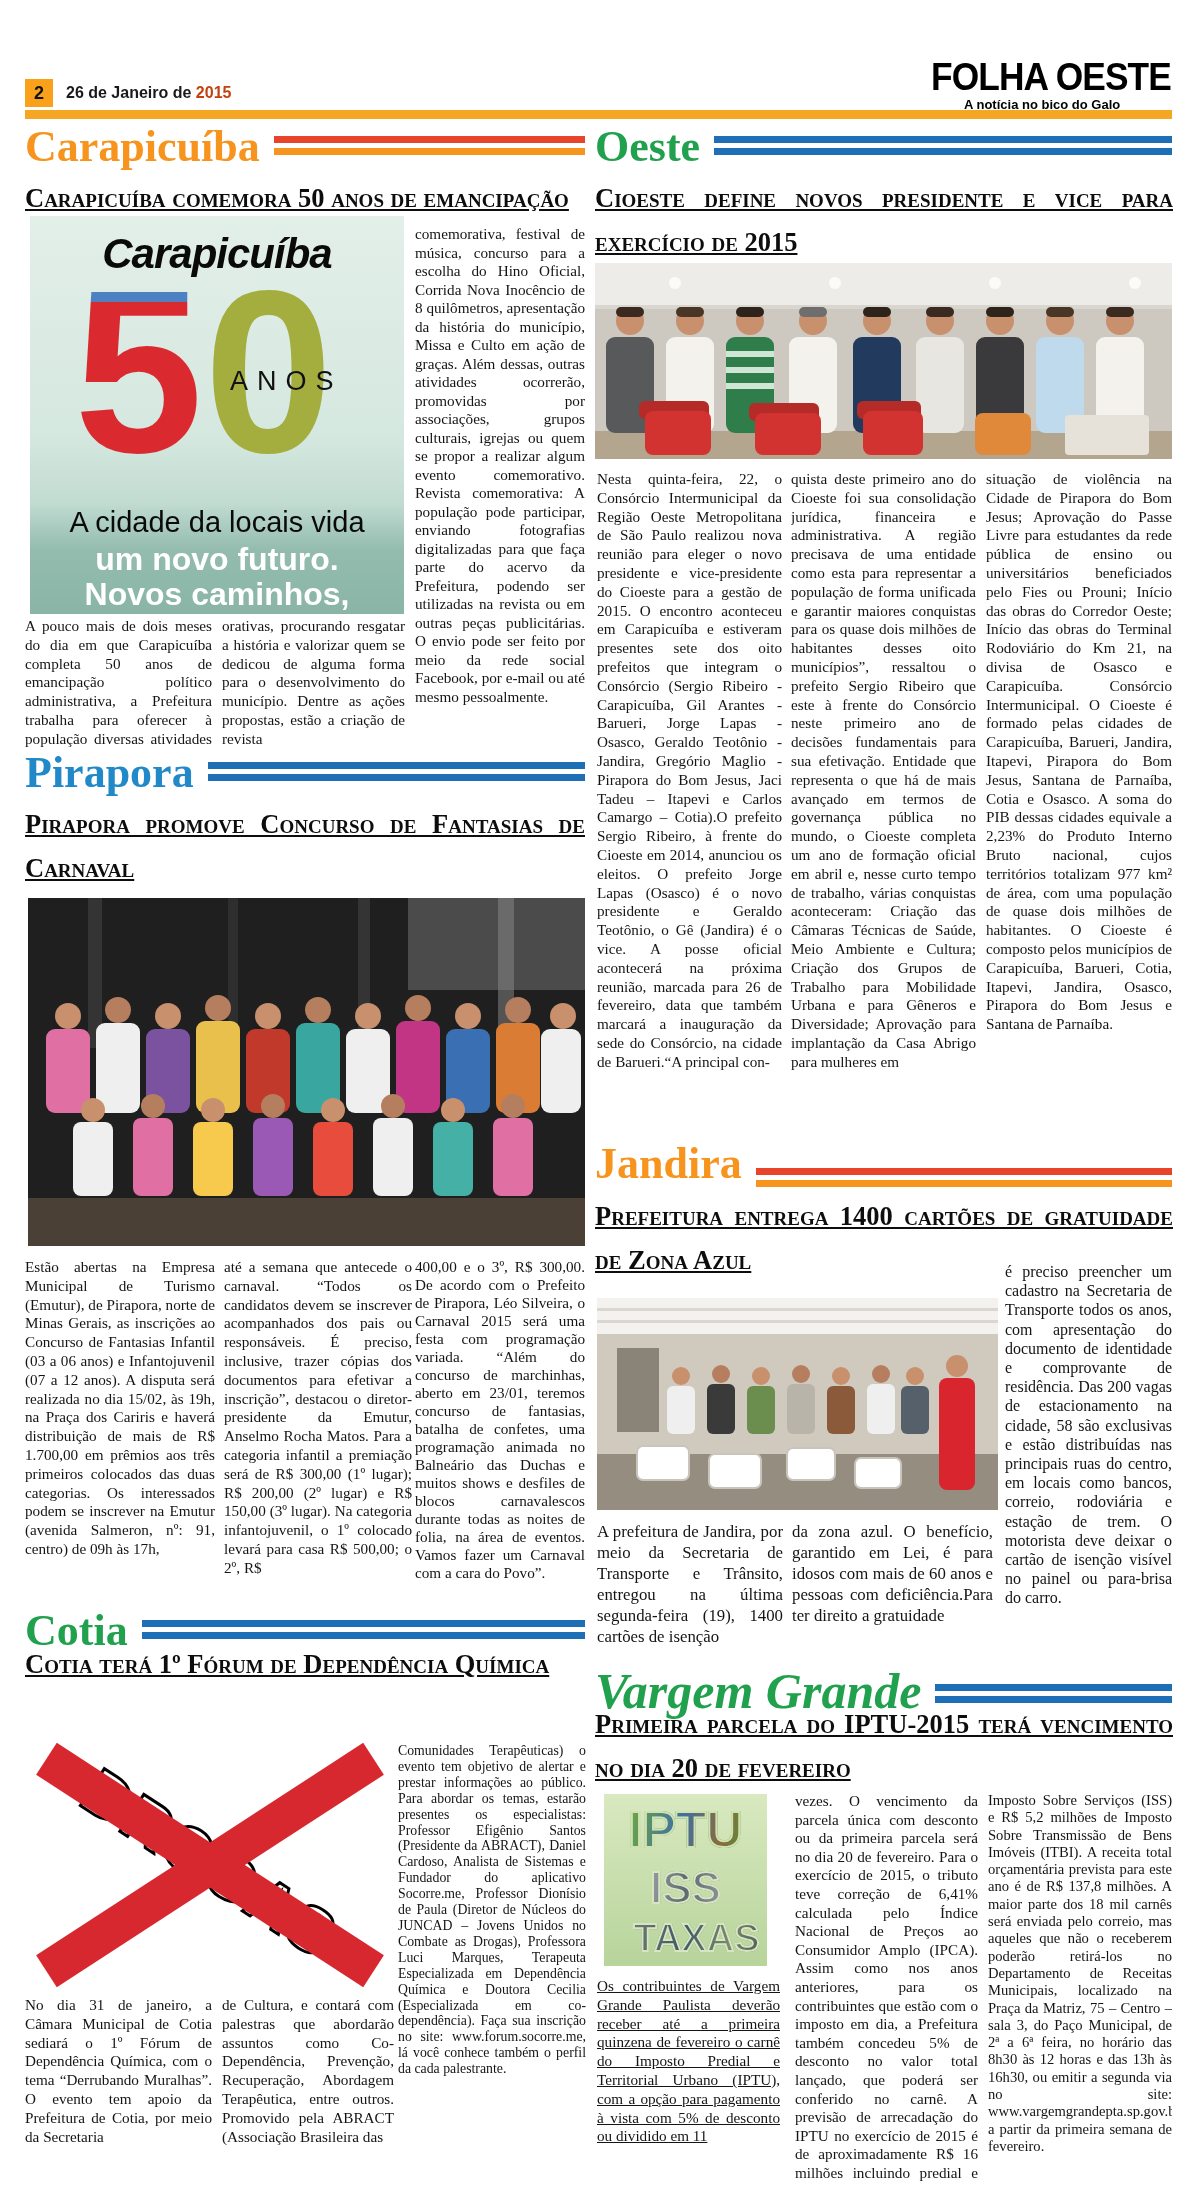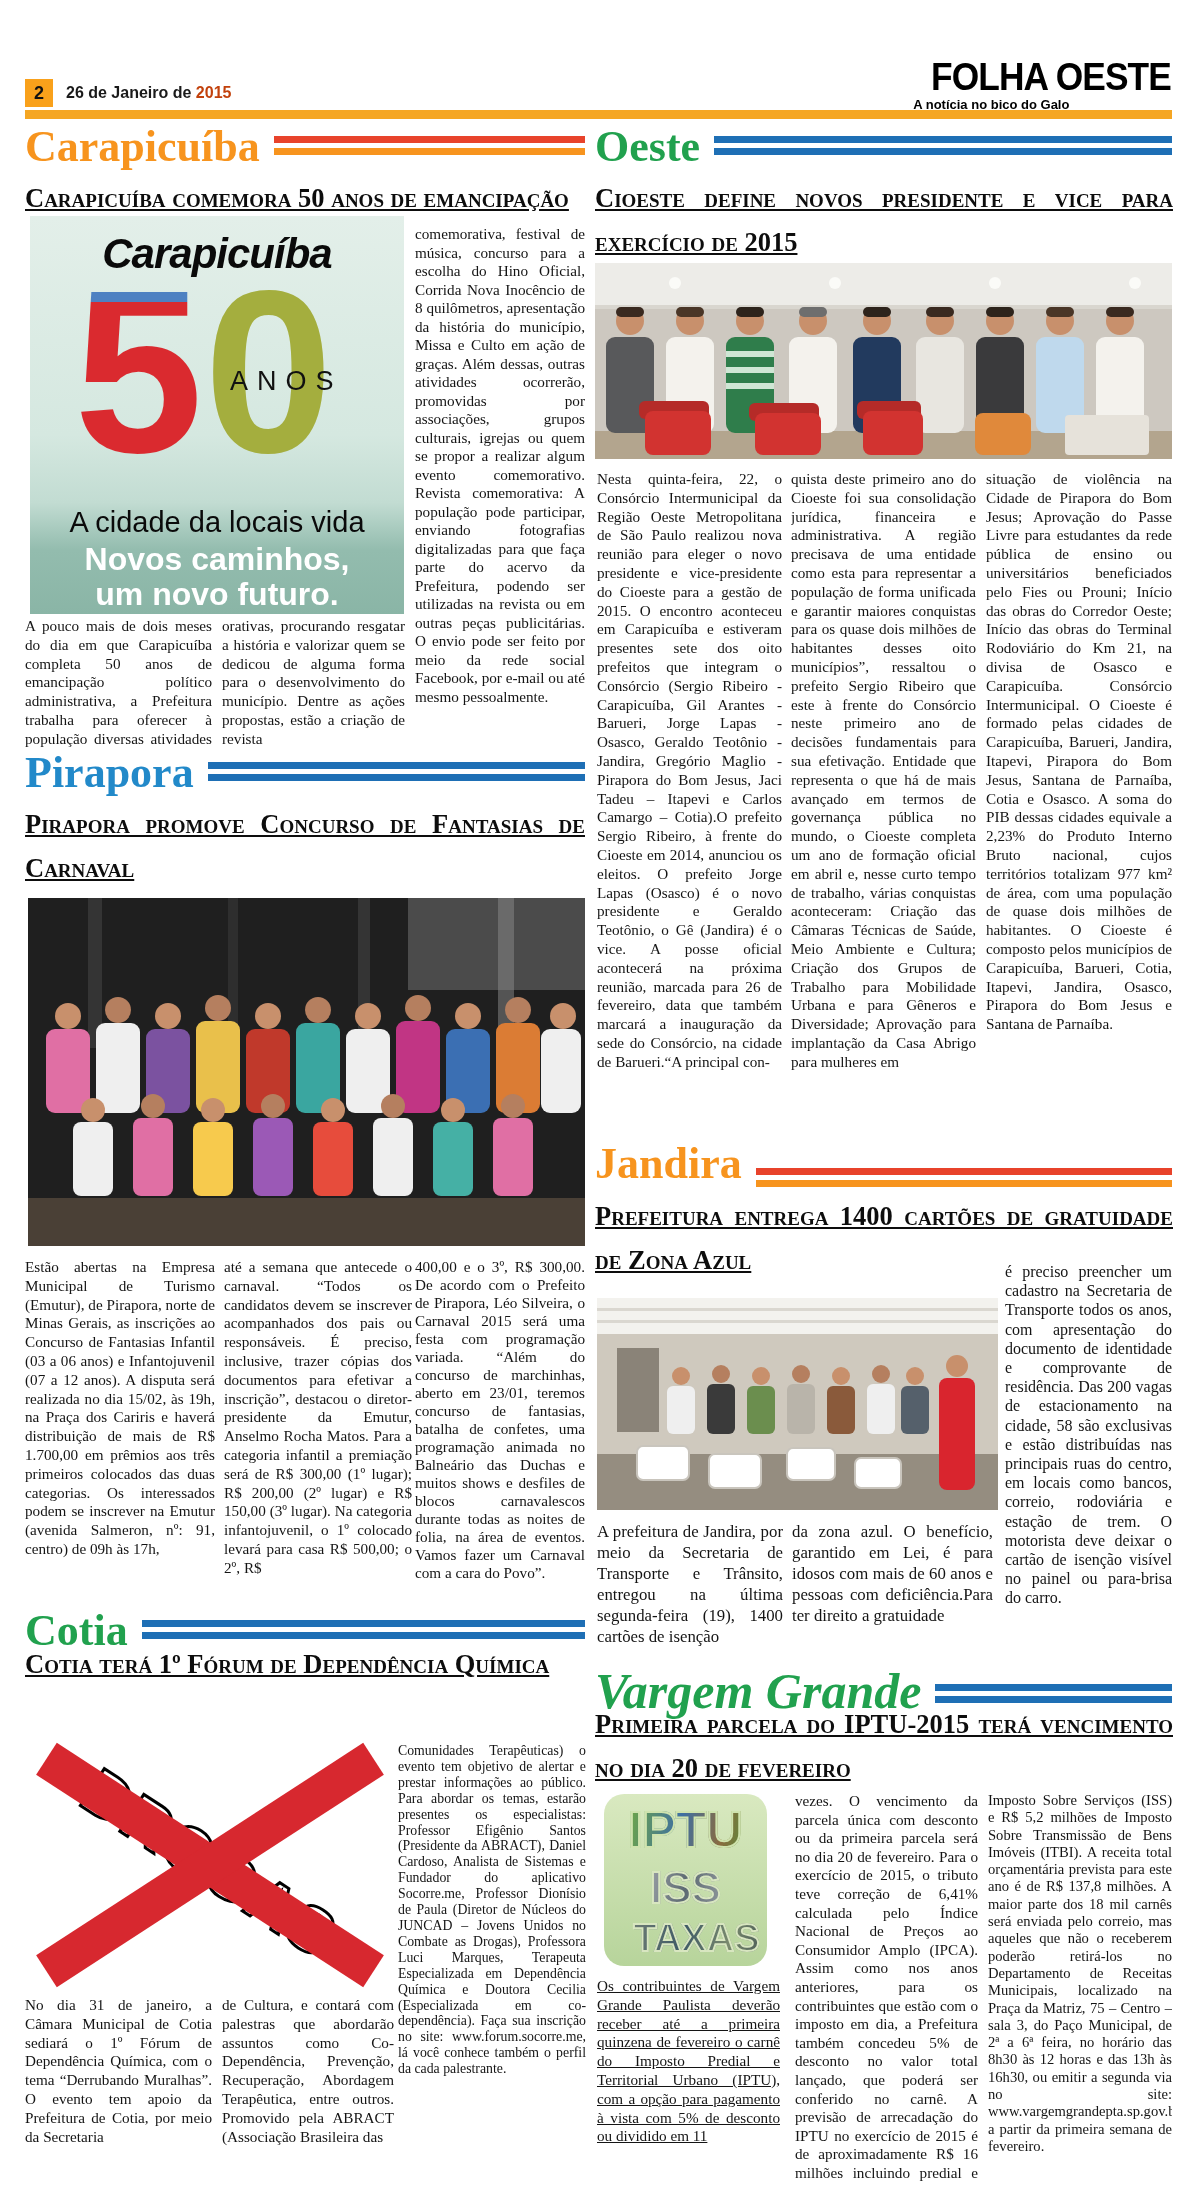--- a/index.html
+++ b/index.html
@@ -5,21 +5,21 @@
   html,body{margin:0;padding:0;background:#9a9a9a;}
   .page{position:relative;width:1195px;height:2185px;background:#ffffff;overflow:hidden;
         font-family:"Liberation Serif",serif;color:#141414;}
 
   
   .pagenum{position:absolute;left:25px;top:79px;width:28px;height:28px;background:#F9A11B;
            color:#111;font:700 18px "Liberation Sans",sans-serif;
            display:flex;align-items:center;justify-content:center;}
   .dateline{position:absolute;left:66px;top:84px;font:700 16px "Liberation Sans",sans-serif;color:#1a1a1a;}
   .dateline .year{color:#c2410c;}
-  .masthead{position:absolute;right:24px;top:57px;text-align:left;}
+  .masthead{position:absolute;right:24px;top:57px;text-align:center;}
   .masthead .title{display:block;font:800 38px "Liberation Sans",sans-serif;letter-spacing:-1px;
                    transform:scaleX(.93);transform-origin:right;color:#000;line-height:40px;}
   .masthead .sub{display:block;font:700 13px "Liberation Sans",sans-serif;color:#000;margin-top:0px;}
   .topbar{position:absolute;left:25px;top:110px;width:1147px;height:9px;background:#F5A623;}
 
   
   .sec{position:absolute;display:flex;align-items:flex-start;}
   .sec-name{font-family:"Liberation Serif",serif;font-weight:700;font-size:44px;line-height:46px;white-space:nowrap;}
   .orange-name{color:#F7941E}.green-name{color:#21A14E}.blue-name{color:#2289C9}
   .stripes{flex:1;margin-left:14px;margin-top:12px;display:flex;flex-direction:column;gap:5px;}
@@ -61,21 +61,21 @@
   .drogas{background:#fff;}
   .drogas-word{position:absolute;left:4px;top:88px;width:350px;text-align:center;
                transform:rotate(33deg);font:900 64px "Liberation Sans",sans-serif;letter-spacing:1px;
                color:#fff;-webkit-text-stroke:3px #000;}
   .dx{position:absolute;left:-15px;top:108px;width:390px;height:38px;background:#D7282F;}
   .dx1{transform:rotate(33deg);}
   .dx2{transform:rotate(-33deg);}
 
   
   .iptu{background:linear-gradient(180deg,#D9E9C0,#B7D49B);display:flex;flex-direction:column;
-        align-items:center;justify-content:center;gap:4px;border-radius:20px;}
+        align-items:center;justify-content:center;gap:4px;}
   .iptu span{font-family:"Liberation Sans",sans-serif;font-weight:800;
              -webkit-background-clip:text;background-clip:text;color:transparent;}
   .iptu .w1{font-size:50px;background:linear-gradient(100deg,#6FA844,#3E6FA3 45%,#8A6B3F 80%,#5c8a3a);
             -webkit-background-clip:text;background-clip:text;-webkit-text-stroke:2px #cfe3ae;}
   .iptu .w2{font-size:44px;background:linear-gradient(100deg,#9aa0a6,#5d6a72 50%,#8f979c);
             -webkit-background-clip:text;background-clip:text;-webkit-text-stroke:2px #d8e6c0;}
   .iptu .w3{font-size:38px;background:linear-gradient(100deg,#6d7b74,#3f5a66 40%,#7a8a6e 75%,#4d5f58);
             -webkit-background-clip:text;background-clip:text;margin-left:22px;-webkit-text-stroke:2px #d8e6c0;}
 </style>
 </head>
@@ -103,22 +103,22 @@
   </div>
   <div class="hl" style="left:25px;top:176px;width:560px;">Carapicuíba comemora 50 anos de emancipação</div>
 
   <div class="ph logo50" style="left:30px;top:216px;width:374px;height:398px;">
     <div class="logo-city">Carapicuíba</div>
     <span class="logo-5">5</span>
     <span class="logo-0">0</span>
     <span class="logo-anos">ANOS</span>
     <div class="logo-slogan">A cidade da locais vida</div>
     <div class="logo-tag">
+      <div>um novo futuro.</div>
       <div>Novos caminhos,</div>
-      <div>um novo futuro.</div>
     </div>
   </div>
 
   <div class="bd" style="left:415px;top:225px;width:170px;height:552px;line-height:18.5px;">comemorativa, festival de música, concurso para a escolha do Hino Oficial, Corrida Nova Inocêncio de 8 quilômetros, apresentação da história do município, Missa e Culto em ação de graças. Além dessas, outras atividades ocorrerão, promovidas por associações, grupos culturais, igrejas ou quem se propor a realizar algum evento comemorativo. Revista comemorativa: A população pode participar, enviando fotografias digitalizadas para que faça parte do acervo da Prefeitura, podendo ser utilizadas na revista ou em outras peças publicitárias. O envio pode ser feito por meio da rede social Facebook, por e-mail ou até mesmo pessoalmente.</div>
   <div class="bd" style="left:25px;top:617px;width:187px;height:138px;">A pouco mais de dois meses do dia em que Carapicuíba completa 50 anos de emancipação político administrativa, a Prefeitura trabalha para oferecer à população diversas atividades comem-</div>
   <div class="bd" style="left:222px;top:617px;width:183px;height:138px;">orativas, procurando resgatar a história e valorizar quem se dedicou de alguma forma para o desenvolvimento do município. Dentre as ações propostas, estão a criação de revista</div>
 
   <div class="sec" style="left:595px;top:124px;width:577px;">
     <span class="sec-name green-name">Oeste</span>
     <div class="stripes stripes-blue">

